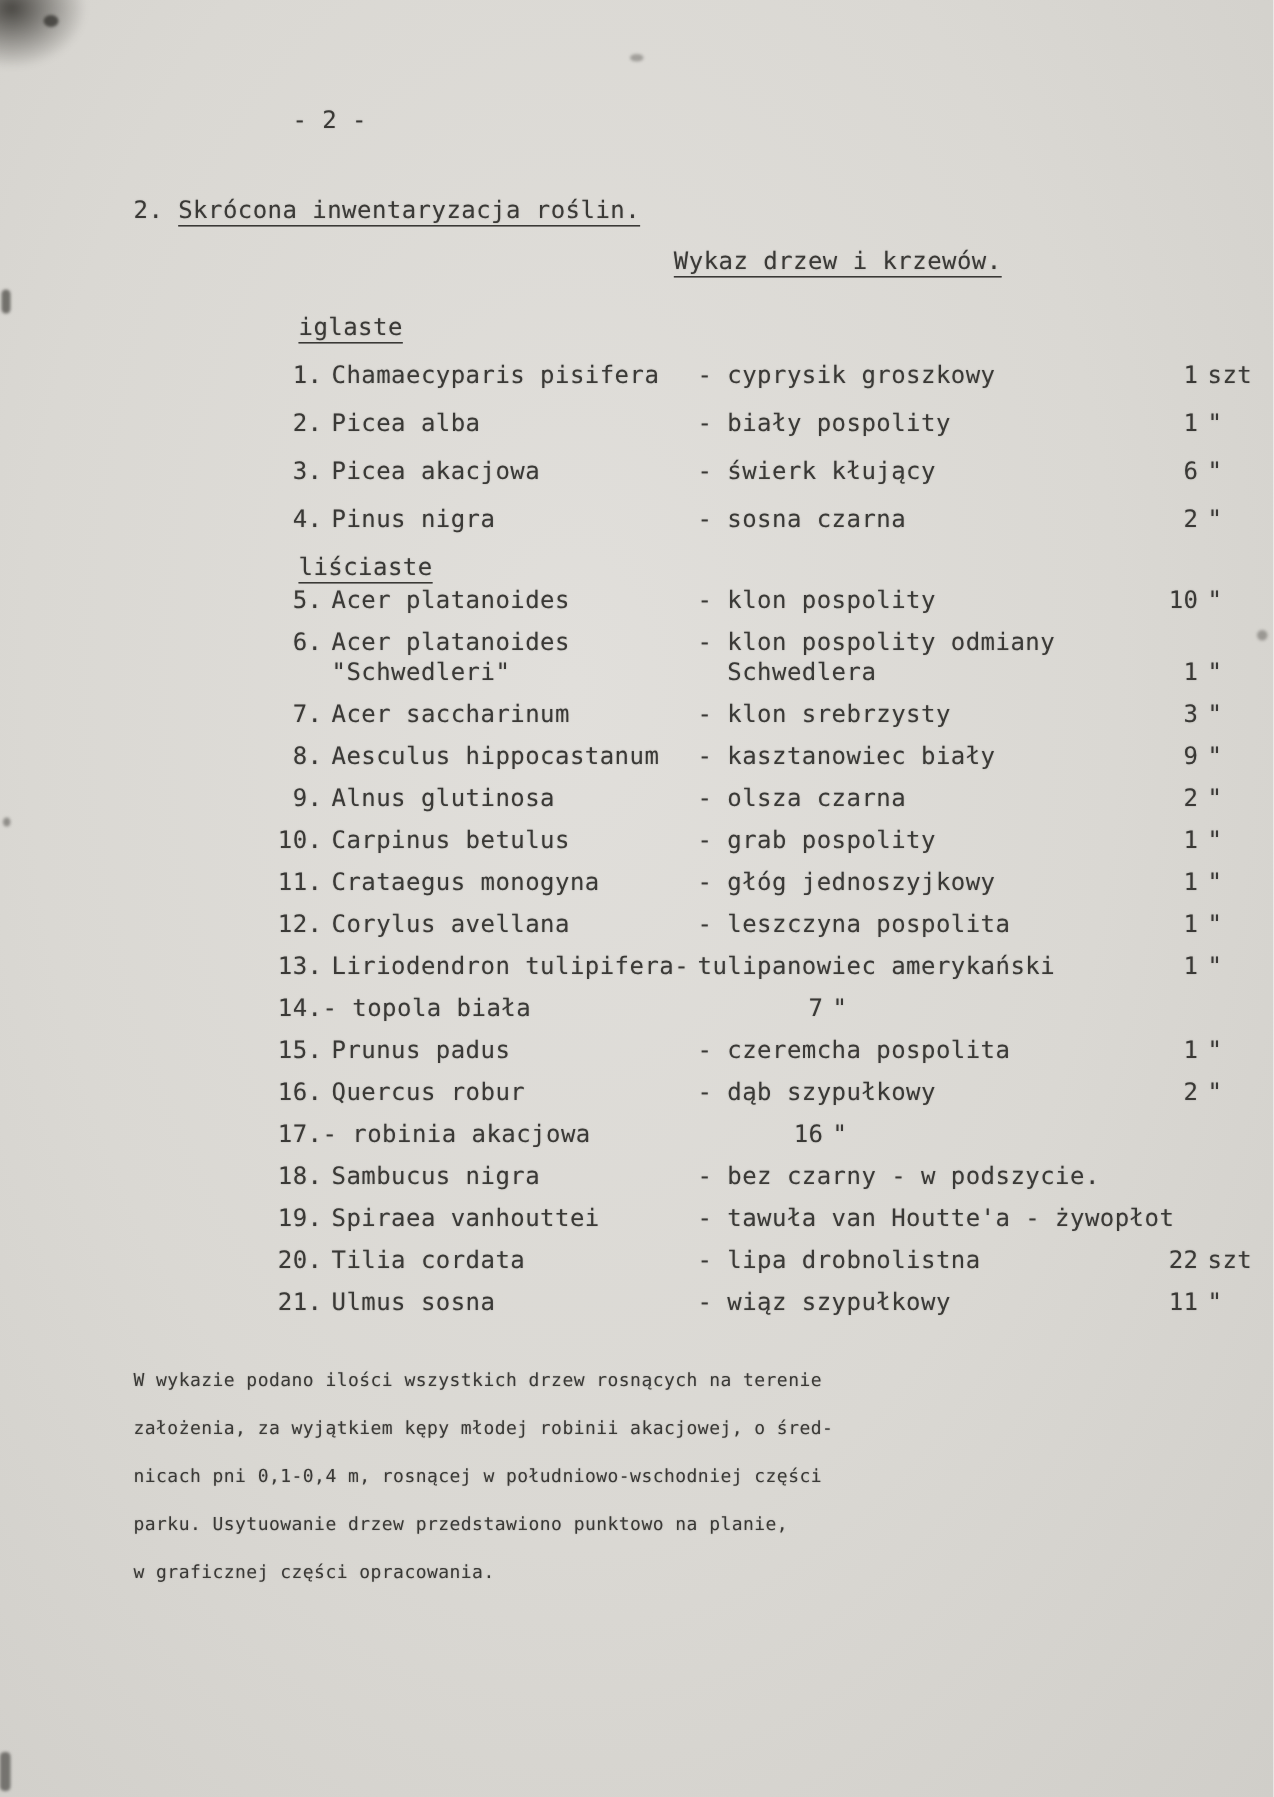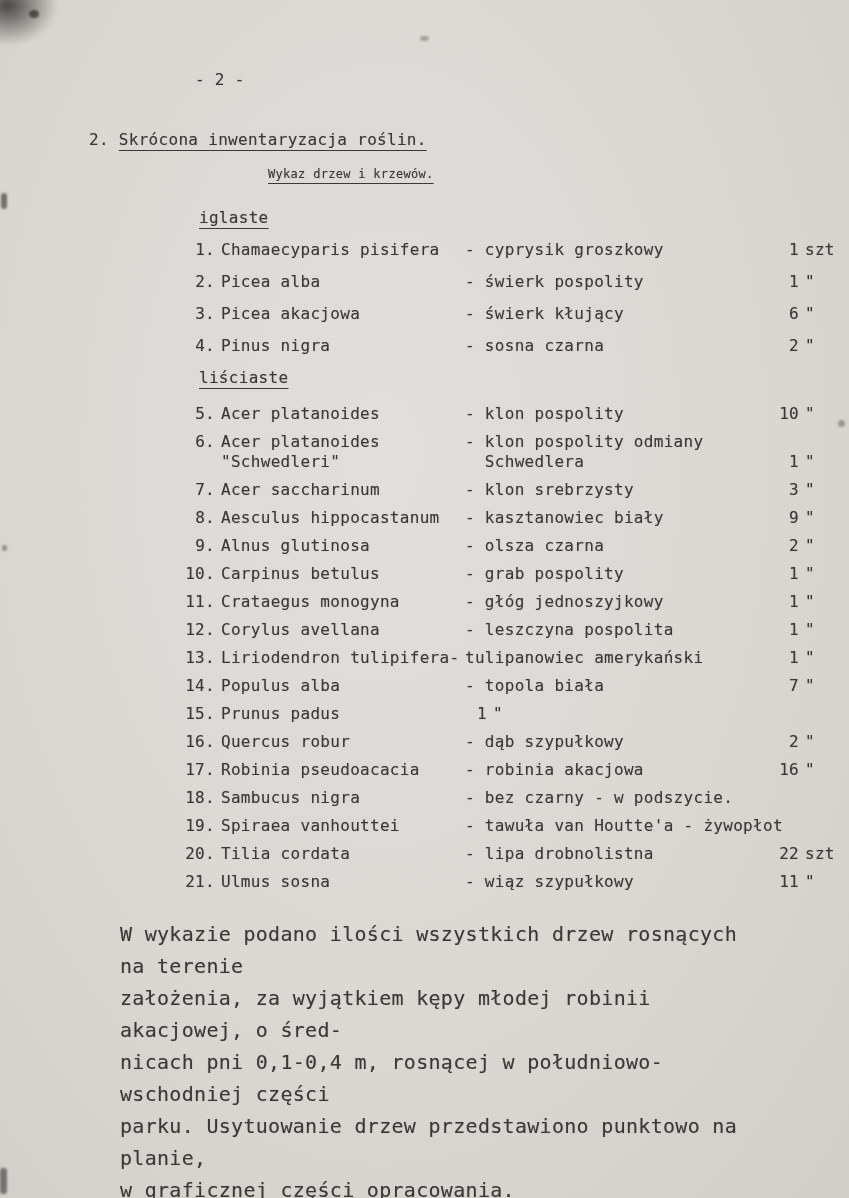--- a/index.html
+++ b/index.html
@@ -36,54 +36,55 @@
     font-size: 16px;
     line-height: 20px;
   }
   .heading {
     margin: 40px 0 0 89px;
     font-size: 16px;
     line-height: 20px;
   }
   .subheading {
     margin: 14px 0 0 268px;
-    font-size: 12px;
-    line-height: 20px;
+    font-size: 16px;
+    line-height: 20px;
+    text-align: center;
   }
   .u {
     text-decoration: underline;
     text-underline-offset: 5px;
     text-decoration-thickness: 1.2px;
   }
   .section-title {
     margin: 24px 0 12px 199px;
     font-size: 16px;
     line-height: 20px;
   }
-  .section-title.second { margin-top: 10px; margin-bottom: 16px; }
+  .section-title.second { margin-top: 10px; margin-bottom: 2px; }
 
   .row {
     display: flex;
     align-items: flex-start;
     margin-left: 185px;
     font-size: 16px;
     line-height: 20px;
   }
   .sec-1 .row { margin-bottom: 12px; }
   .sec-2 .row { margin-bottom: 8px; }
   .c-num   { flex: 0 0 30px; text-align: right; white-space: pre; }
   .c-latin { flex: 0 0 244px; margin-left: 6px; white-space: pre; }
   .c-polish{ flex: 0 0 312px; white-space: pre; }
   .c-qty   { flex: 0 0 22px; text-align: right; white-space: pre; }
   .c-unit  { flex: 0 0 40px; margin-left: 6px; white-space: pre; }
   .bottom  { align-self: flex-end; }
 
   .footer-para {
-    margin: 26px 0 0 120px;
-    font-size: 20px;
+    margin: 26px 0 0 89px;
+    font-size: 12px;
     line-height: 32px;
     white-space: pre-wrap;
     max-width: 640px;
   }
 </style>
 </head>
 <body>
 
 <div class="page">
 
@@ -107,21 +108,21 @@
     <div class="row">
       <span class="c-num">1.</span>
       <span class="c-latin">Chamaecyparis pisifera</span>
       <span class="c-polish">- cyprysik groszkowy</span>
       <span class="c-qty">1</span>
       <span class="c-unit">szt</span>
     </div>
     <div class="row">
       <span class="c-num">2.</span>
       <span class="c-latin">Picea alba</span>
-      <span class="c-polish">- świerk pospolity</span>
+      <span class="c-polish">- biały pospolity</span>
       <span class="c-qty">1</span>
       <span class="c-unit">"</span>
     </div>
     <div class="row">
       <span class="c-num">3.</span>
       <span class="c-latin">Picea akacjowa</span>
       <span class="c-polish">- świerk kłujący</span>
       <span class="c-qty">6</span>
       <span class="c-unit">"</span>
     </div>
@@ -197,41 +198,40 @@
     </div>
     <div class="row">
       <span class="c-num">13.</span>
       <span class="c-latin">Liriodendron tulipifera-</span>
       <span class="c-polish">tulipanowiec amerykański</span>
       <span class="c-qty">1</span>
       <span class="c-unit">"</span>
     </div>
     <div class="row">
       <span class="c-num">14.</span>
-      <span class="c-latin">Populus alba</span>
       <span class="c-polish">- topola biała</span>
       <span class="c-qty">7</span>
       <span class="c-unit">"</span>
     </div>
     <div class="row">
       <span class="c-num">15.</span>
       <span class="c-latin">Prunus padus</span>
+      <span class="c-polish">- czeremcha pospolita</span>
       <span class="c-qty">1</span>
       <span class="c-unit">"</span>
     </div>
     <div class="row">
       <span class="c-num">16.</span>
       <span class="c-latin">Quercus robur</span>
       <span class="c-polish">- dąb szypułkowy</span>
       <span class="c-qty">2</span>
       <span class="c-unit">"</span>
     </div>
     <div class="row">
       <span class="c-num">17.</span>
-      <span class="c-latin">Robinia pseudoacacia</span>
       <span class="c-polish">- robinia akacjowa</span>
       <span class="c-qty">16</span>
       <span class="c-unit">"</span>
     </div>
     <div class="row">
       <span class="c-num">18.</span>
       <span class="c-latin">Sambucus nigra</span>
       <span class="c-polish">- bez czarny - w podszycie.</span>
       <span class="c-qty"></span>
       <span class="c-unit"></span>

